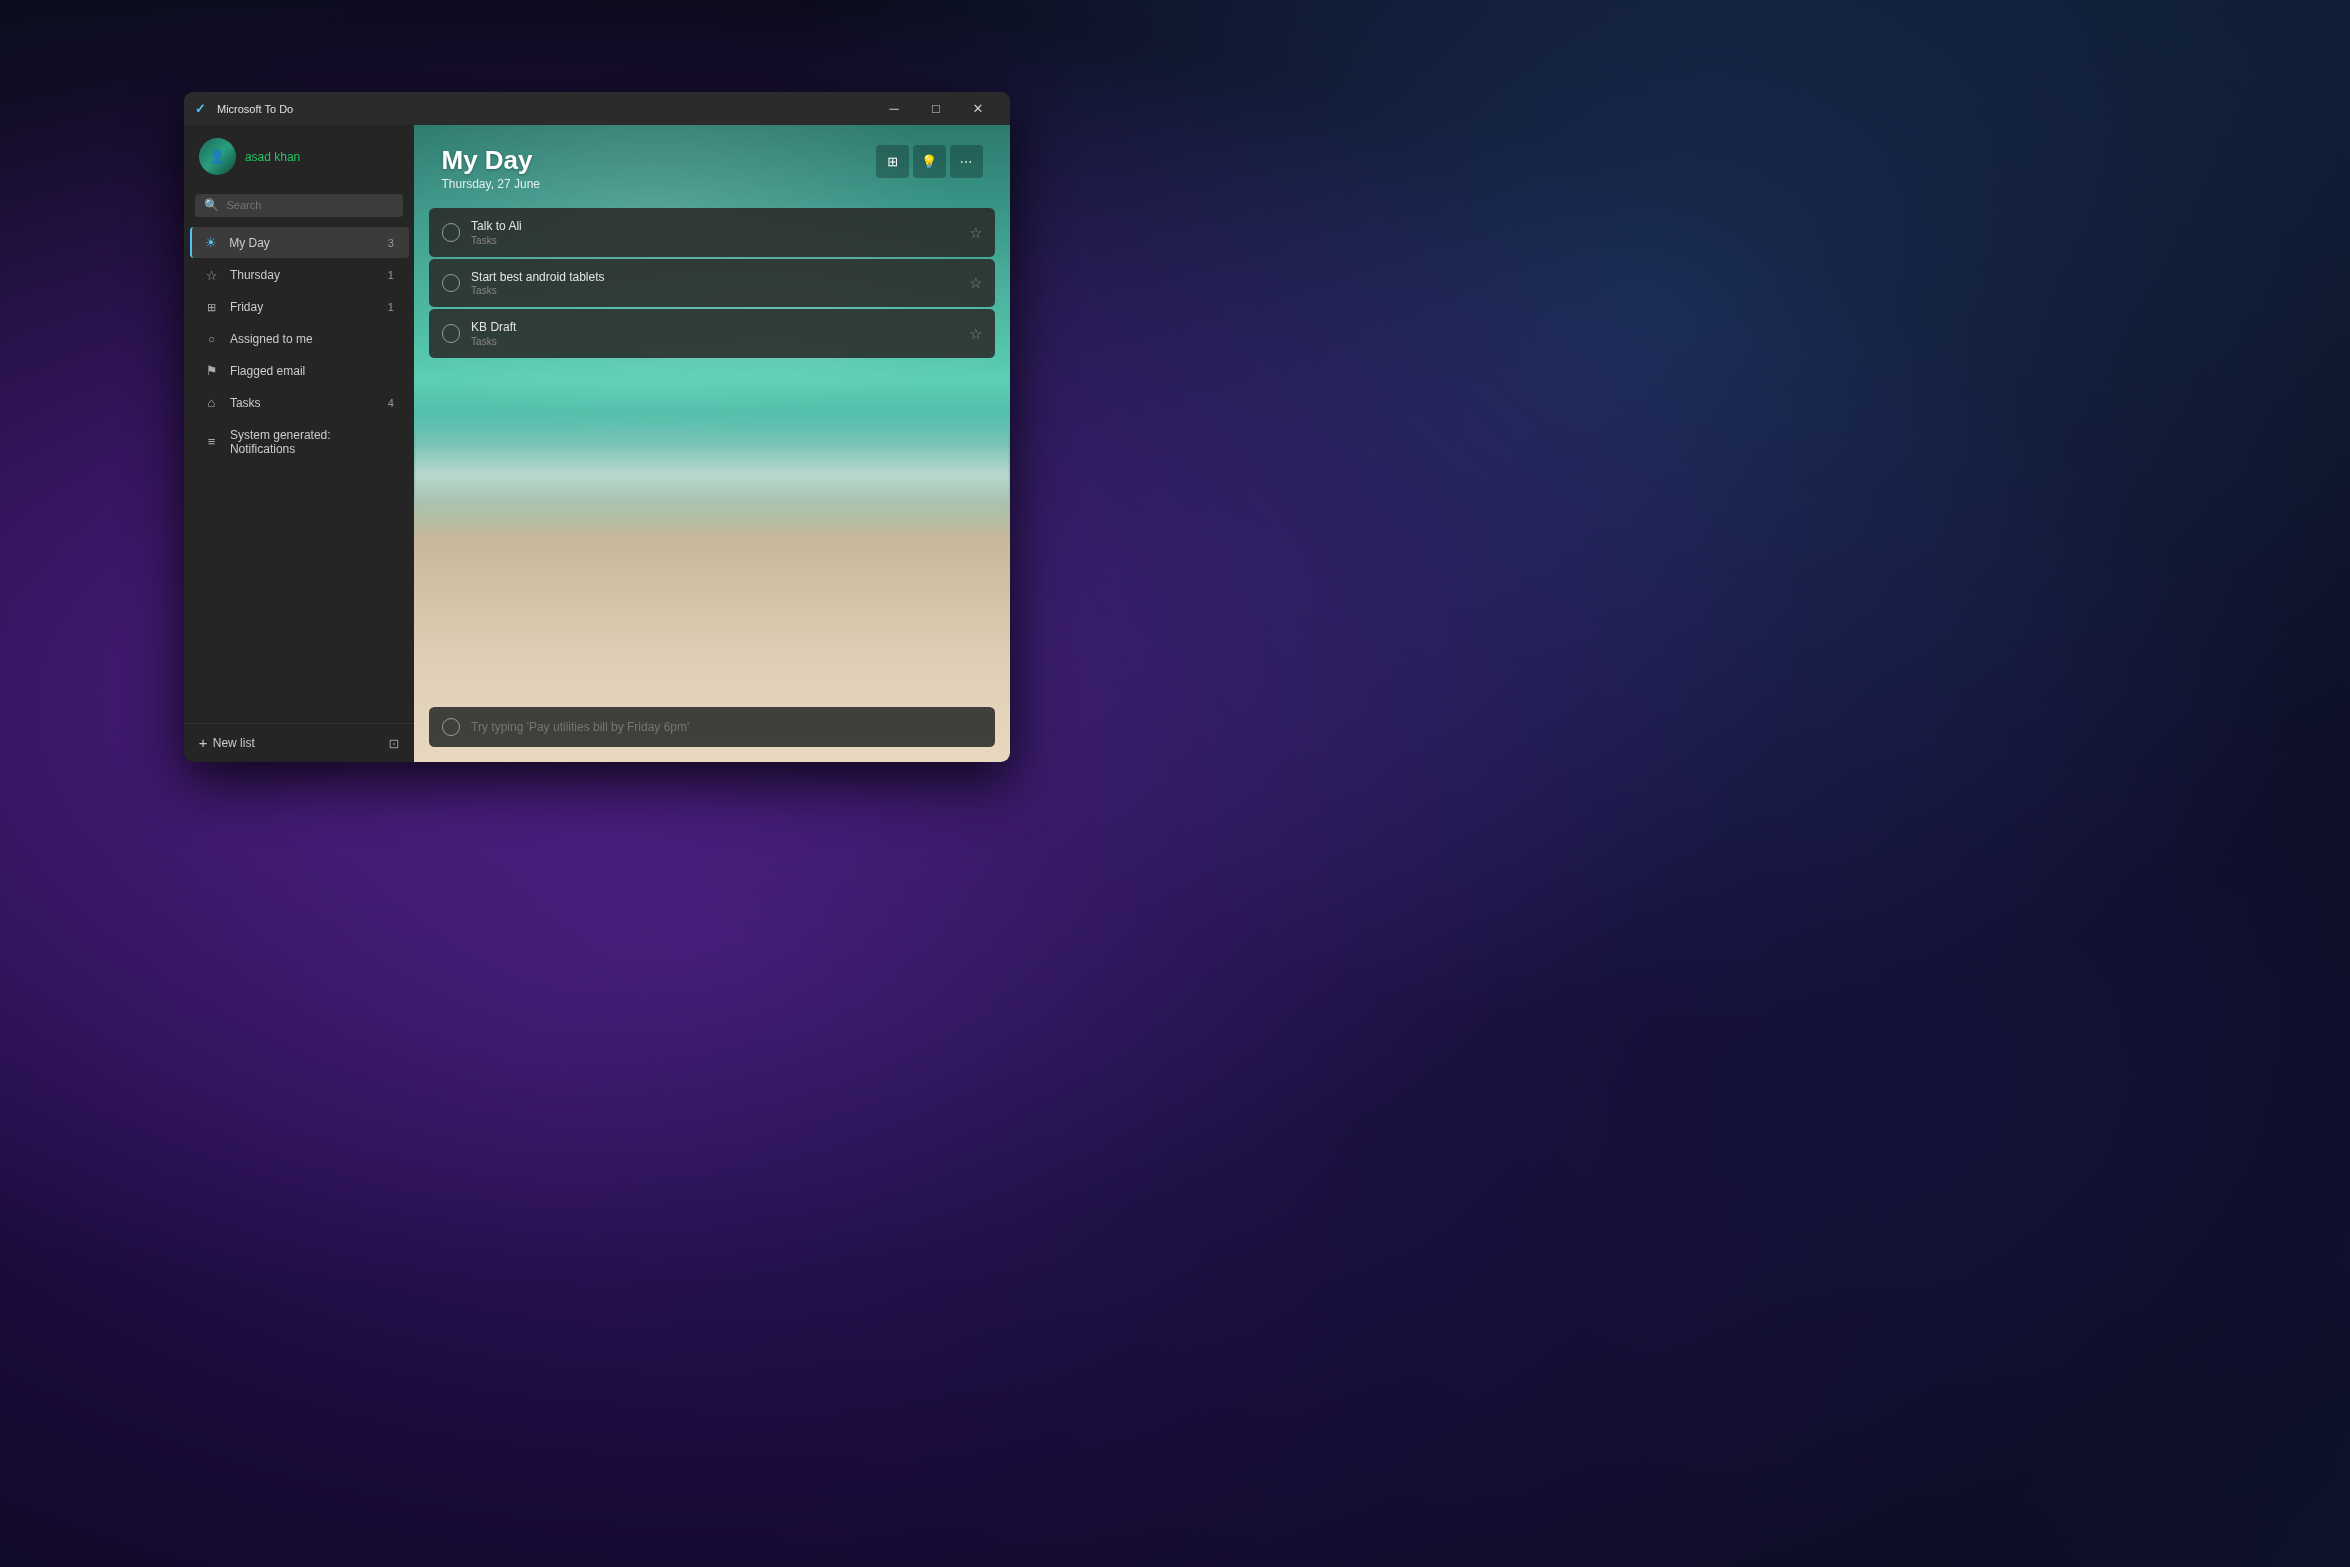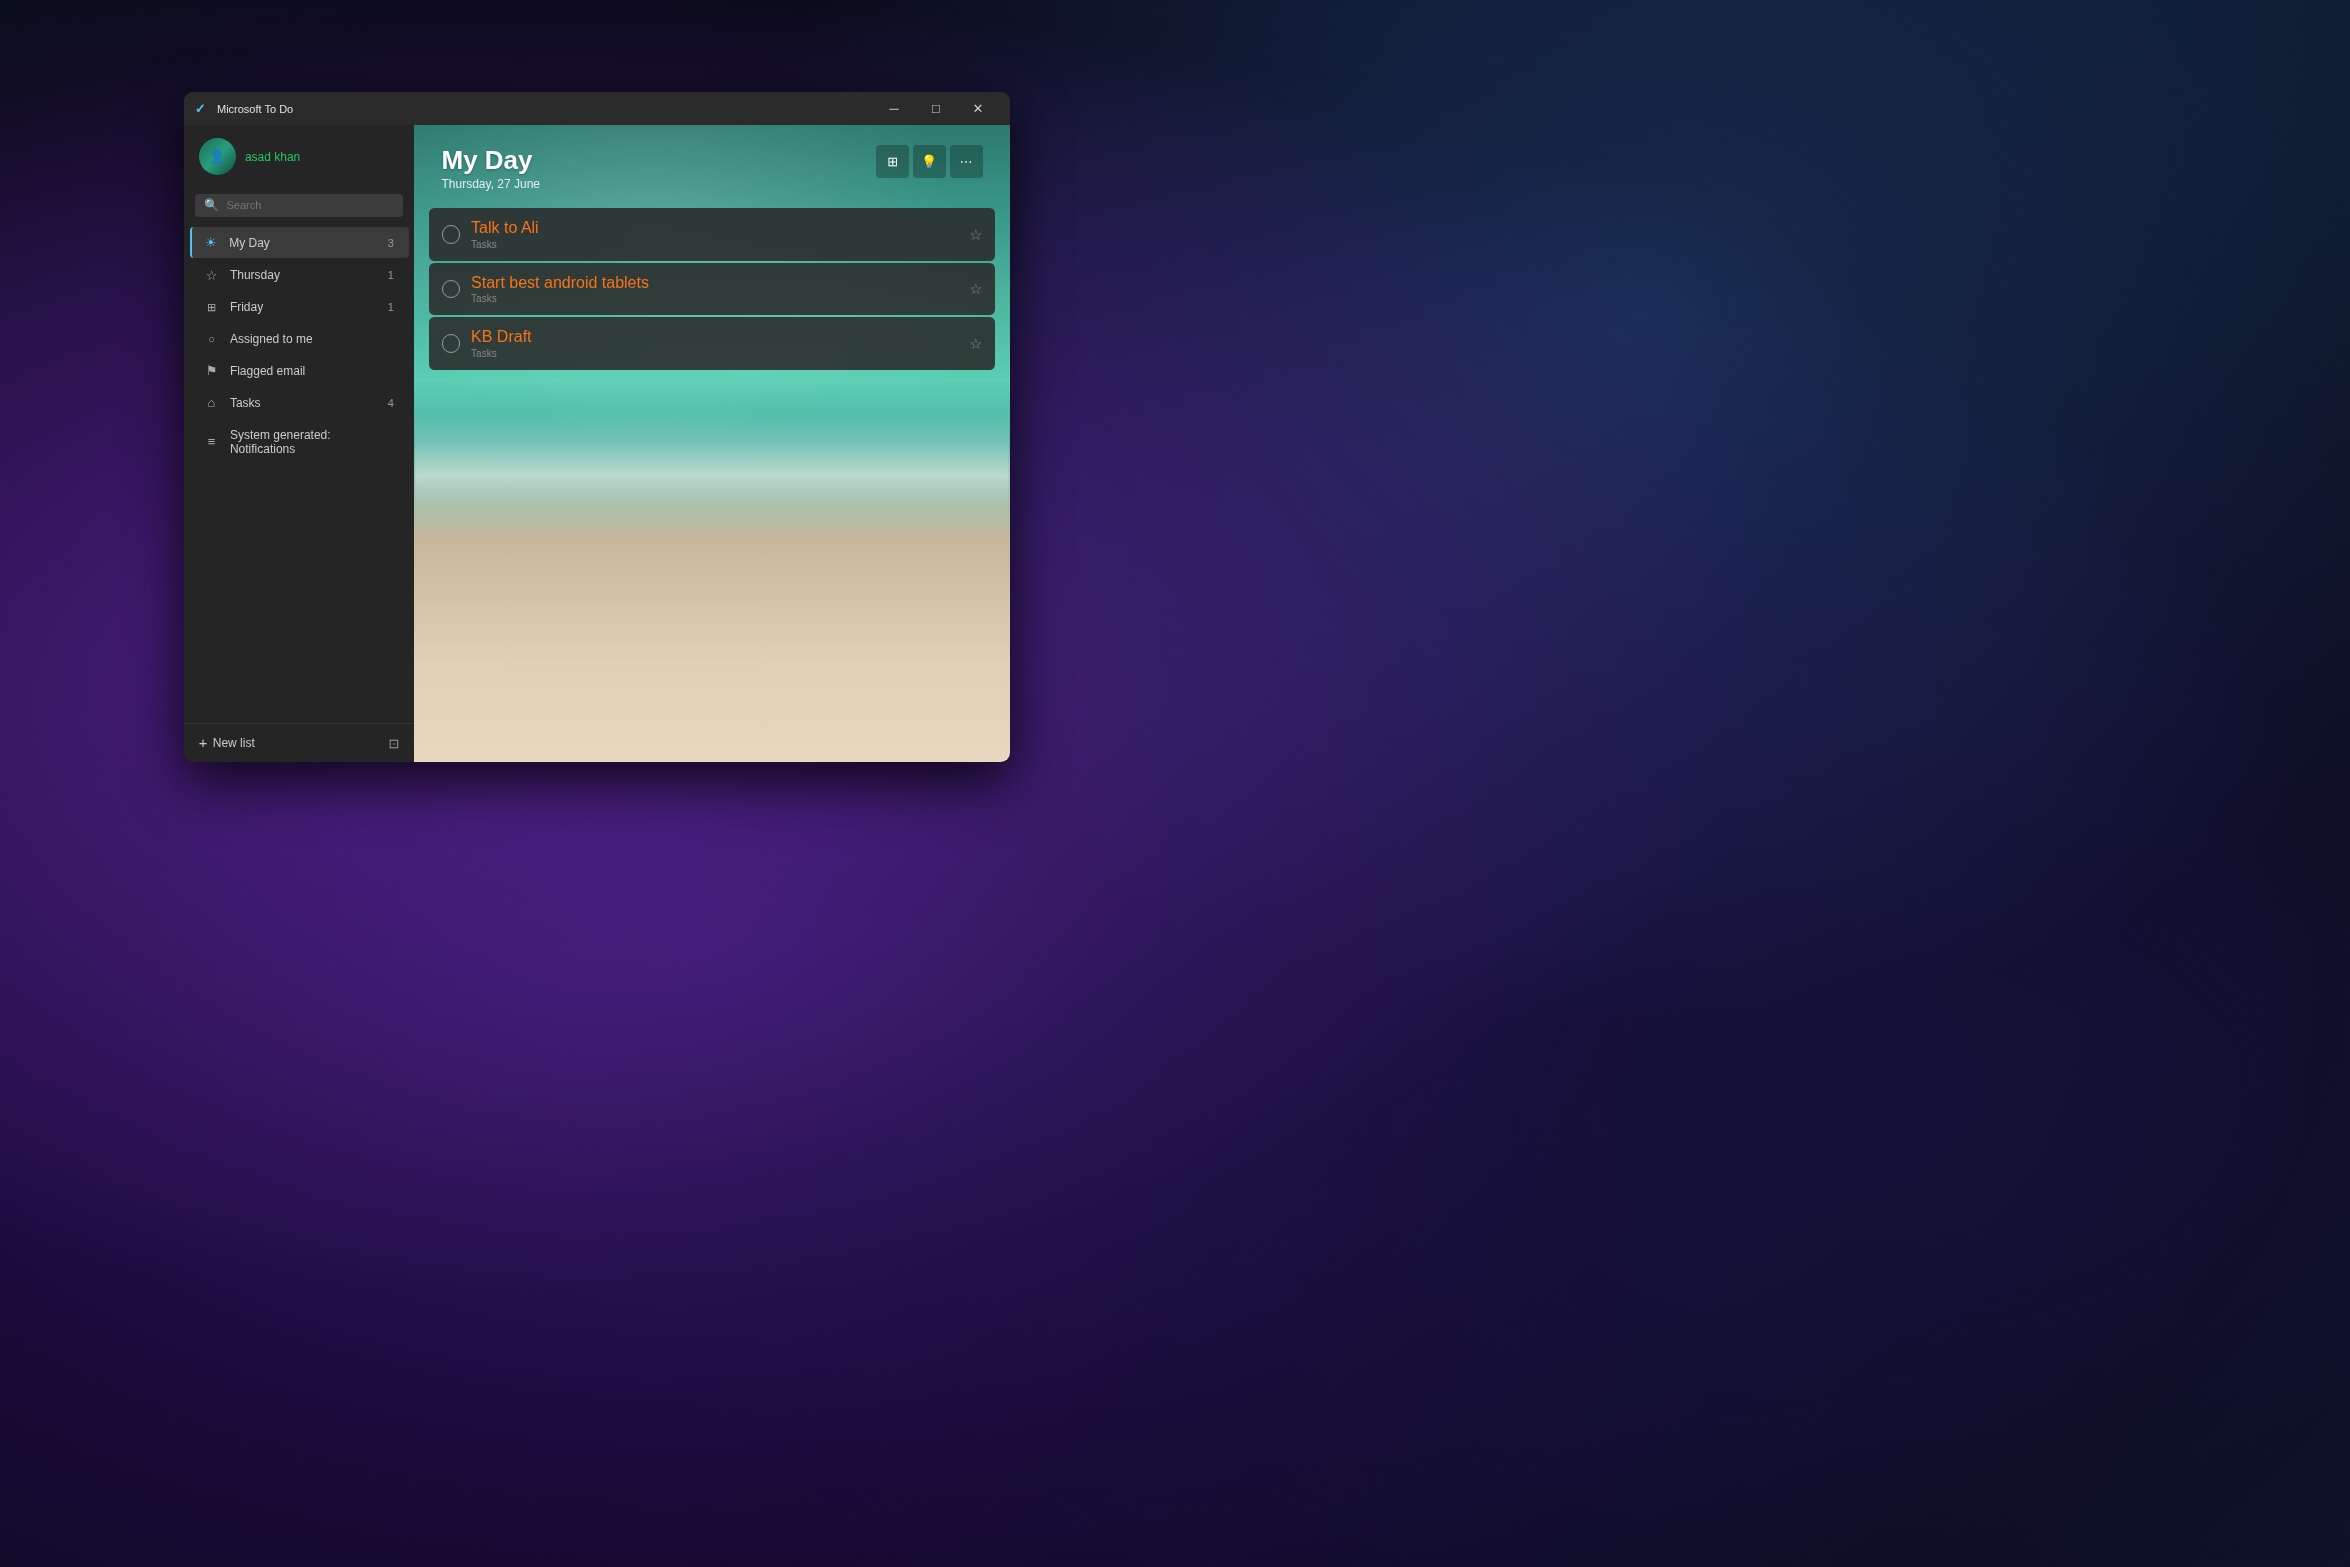--- a/index.html
+++ b/index.html
@@ -349,22 +349,22 @@
       border: 1.8px solid #999;
       flex-shrink: 0;
       display: flex;
       align-items: center;
       justify-content: center;
     }
 
     .task-info { flex: 1; }
 
     .task-title {
-      color: #f97316;
-      font-size: 16px;
+      color: #e5e5e5;
+      font-size: 12px;
     }
 
     .task-source {
       color: #888;
       font-size: 10px;
       margin-top: 1.8px;
     }
 
     .task-star {
       color: #888;
@@ -548,18 +548,22 @@
           <div class="task-checkbox"></div>
           <div class="task-info">
             <div class="task-title">KB Draft</div>
             <div class="task-source">Tasks</div>
           </div>
           <span class="task-star">☆</span>
         </div>
 
       </div>
 
+      <div class="add-task-bar">
+        <div class="add-task-circle"></div>
+        <input class="add-task-input" type="text" placeholder="Try typing 'Pay utilities bill by Friday 6pm'" style="">
+      </div>
 
     </div>
 
   </div>
 </div>
 
 
 </body></html>

